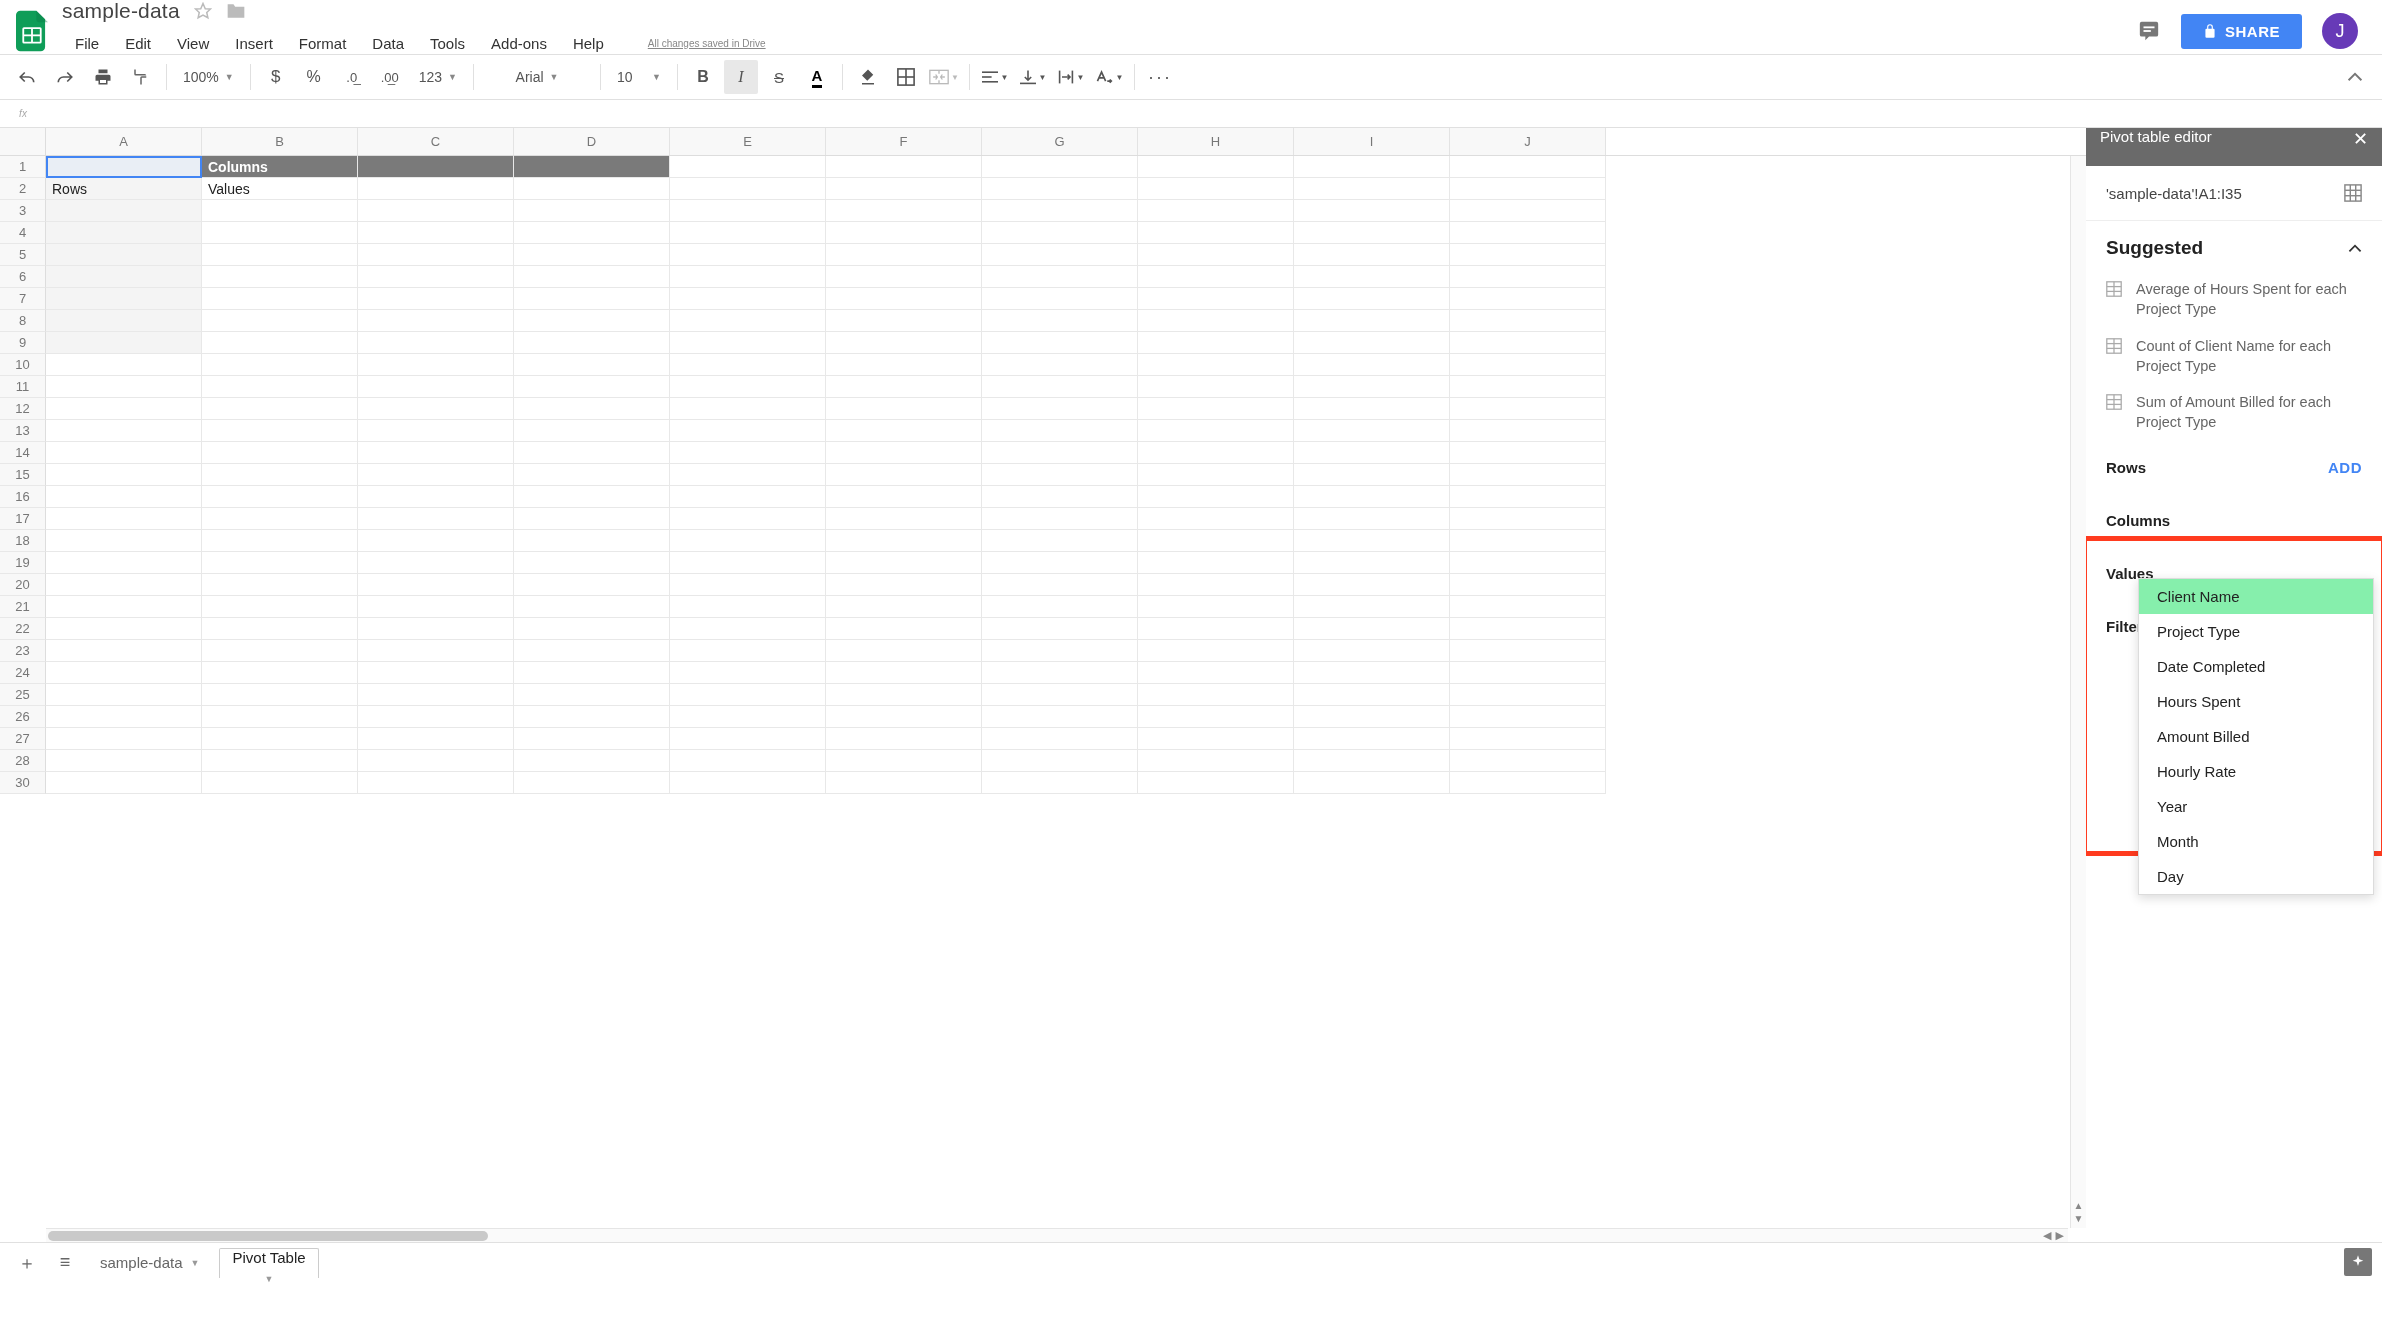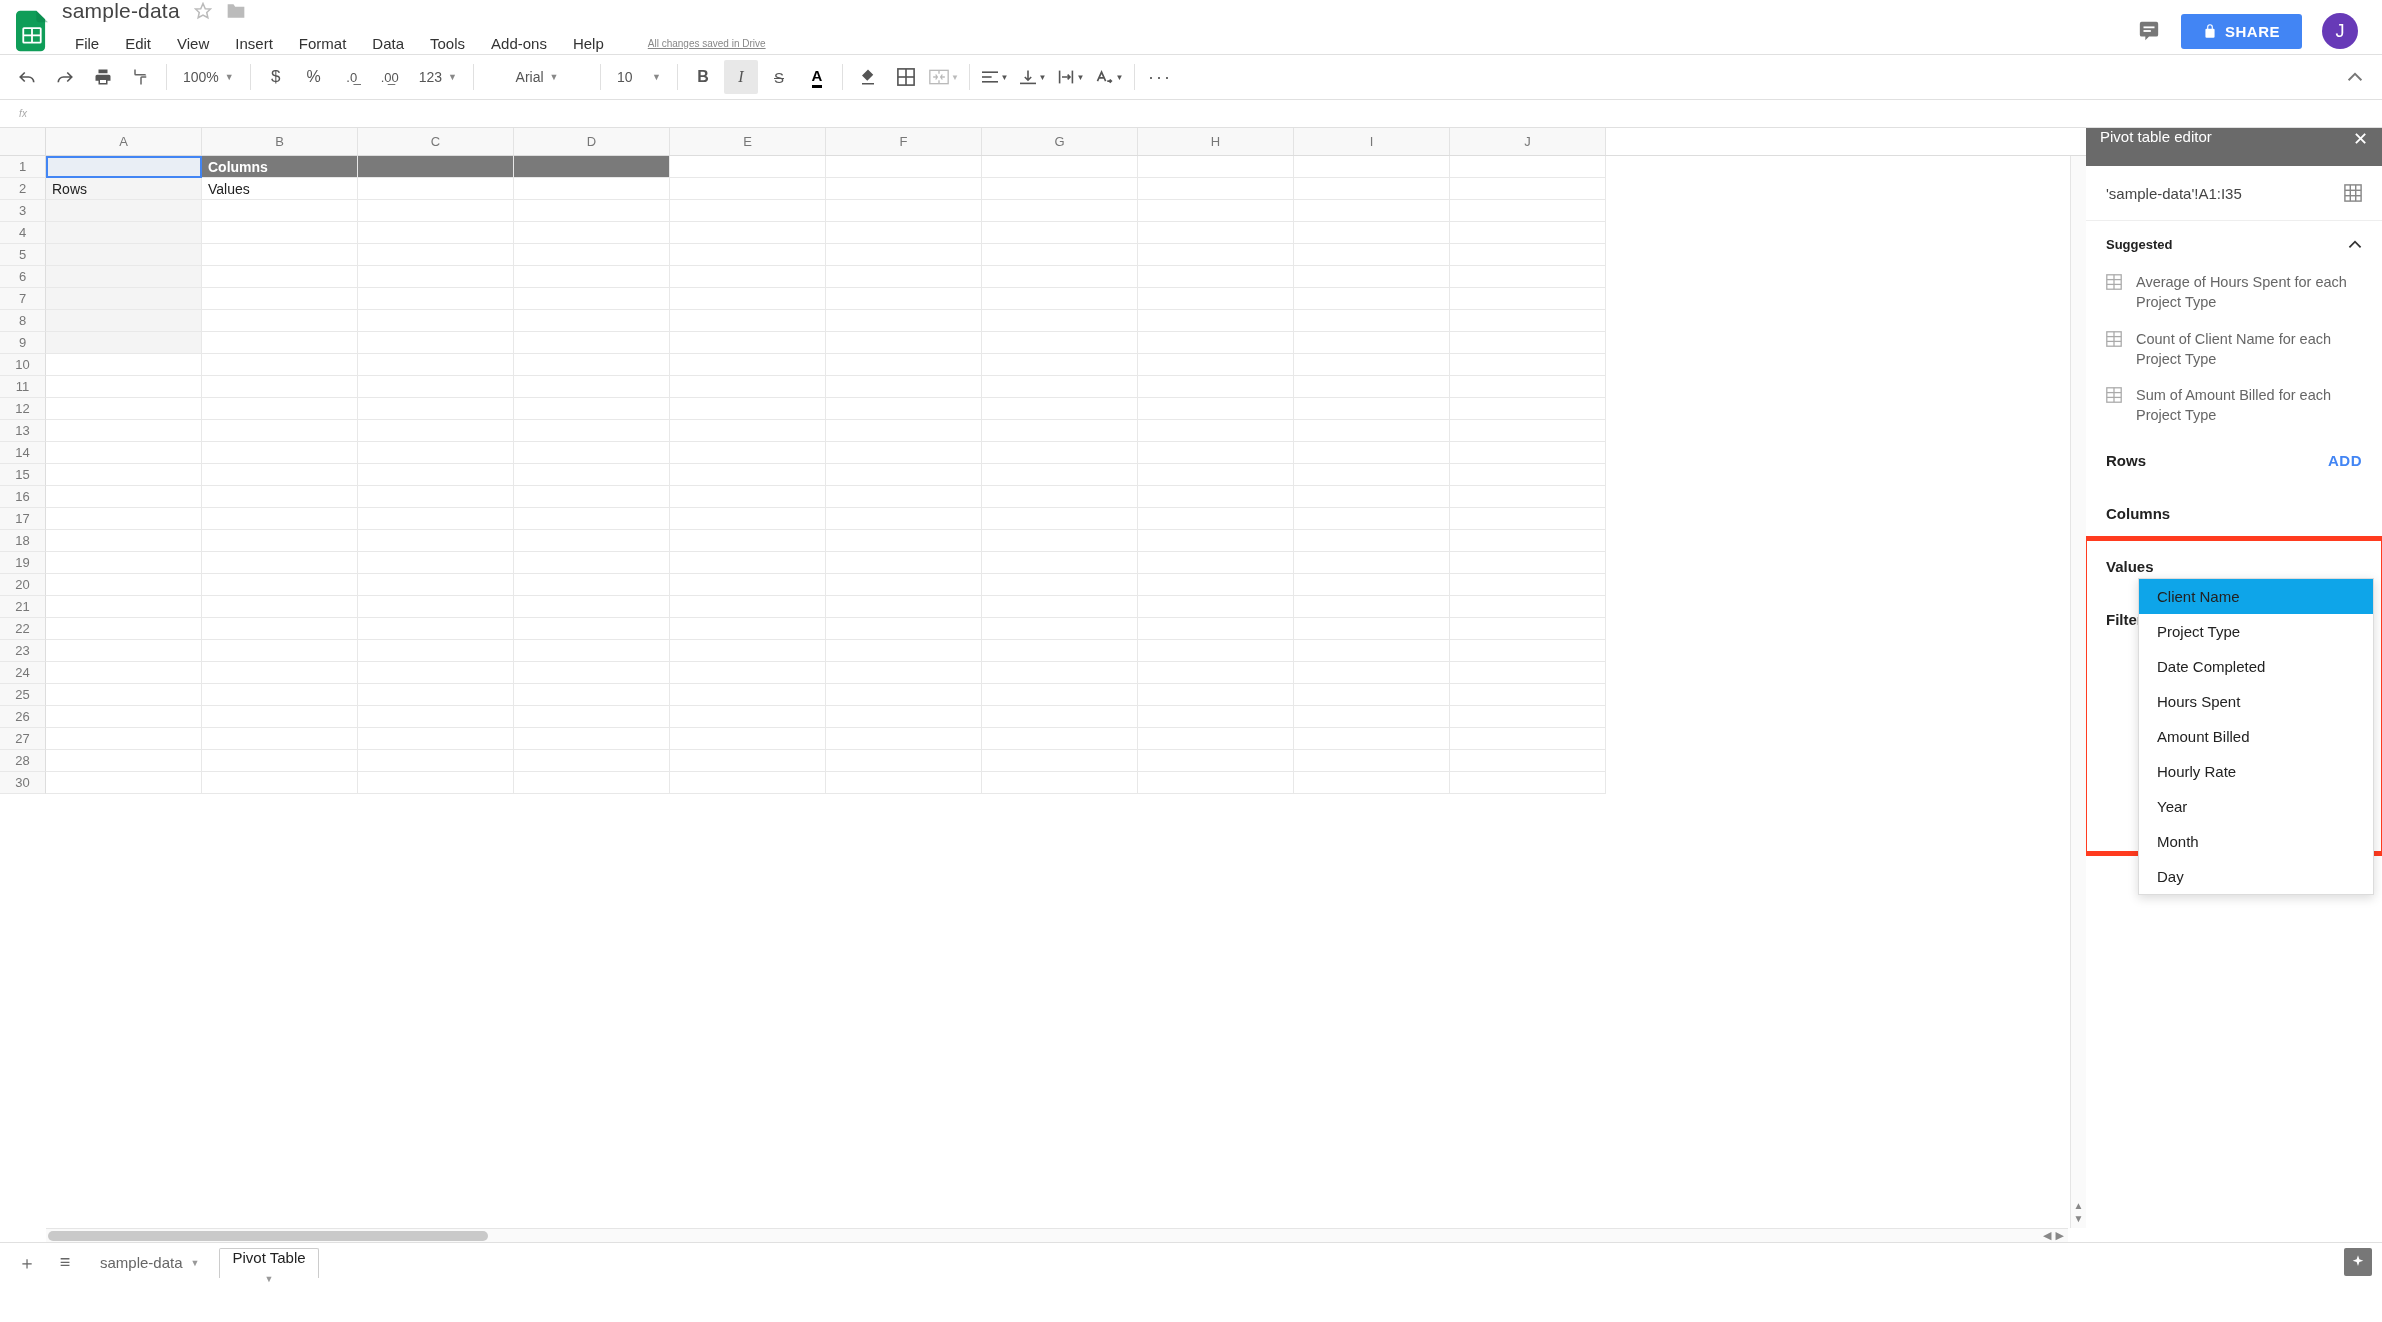--- a/index.html
+++ b/index.html
@@ -51,31 +51,31 @@
   .hscroll .thumb{ height:10px; width:440px; background:#c9c9c9; border-radius:5px; margin-left:2px;}
   .hscroll .arrs{ margin-left:auto; display:flex; gap:4px; padding-right:4px; color:#888; font-size:11px;}
   .vscroll{ position:absolute; top:28px; right:0; bottom:14px; width:16px; background:#fafafa; border-left:1px solid #e5e5e5;}
   .vscroll .arrs{ display:flex; flex-direction:column; align-items:center; gap:2px; position:absolute; bottom:4px; width:100%; color:#888; font-size:10px;}
   
   .sidebar{ width:296px; border-left:0; display:flex; flex-direction:column; background:#fff; position:relative;}
   .side-hdr{ height:38px; background:#6a6a6a; color:#fff; display:flex; align-items:flex-start; padding:0 14px; font-size:15px; justify-content:space-between;}
   .side-body{ flex:1; overflow:auto; position:relative;}
   .range-row{ display:flex; align-items:center; justify-content:space-between; padding:18px 20px; font-size:15px; color:#444; border-bottom:1px solid #eee;}
   .range-row .grid-ic{ color:#888;}
-  .section-title{ font-weight:bold; font-size:13px; padding:16px 20px 12px; display:flex; justify-content:space-between; align-items:center;}
+  .section-title{ font-weight:bold; font-size:19px; padding:16px 20px 12px; display:flex; justify-content:space-between; align-items:center;}
   .sugg-item{ display:flex; gap:12px; padding:8px 20px; color:#666; font-size:14.5px; line-height:1.4; cursor:pointer;}
   .sugg-item .ic{ color:#aaa; flex:0 0 18px; margin-top:2px;}
   .pv-section{ padding:18px 20px; font-weight:bold; font-size:15px; display:flex; justify-content:space-between;}
   .pv-section .add{ color:#4285f4; font-weight:bold; letter-spacing:.5px; cursor:pointer;}
   
   .hilite{ position:absolute; border:5px solid #ff3b1f; left:-4px; right:-4px; top:370px; height:320px; pointer-events:none; border-radius:3px;}
   
   .dropdown{ position:absolute; right:8px; top:412px; width:236px; background:#fff; border:1px solid #dcdcdc; box-shadow:0 3px 10px rgba(0,0,0,.15); z-index:50;}
   .dropdown .opt{ padding:9px 18px; font-size:15px; cursor:pointer;}
-  .dropdown .opt.hover{ background:#0ea5e9;}
+  .dropdown .opt.hover{ background:#86efac;}
   
   .sheetbar{ height:40px; border-top:1px solid #e0e0e0; display:flex; align-items:center; gap:8px; padding:0 12px; position:relative;}
   .sheetbar .plus, .sheetbar .menu{ color:#666; width:30px; display:flex; justify-content:center; cursor:pointer; font-size:18px;}
   .tab{ height:30px; display:flex; align-items:center; padding:0 12px; gap:8px; color:#666; font-size:15px; cursor:pointer;}
   .tab .caret{font-size:9px;color:#999;}
   .tab.active{ background:#fff; border:1px solid #ccc; border-bottom:none; border-radius:2px 2px 0 0; color:#222;flex-direction:column;}
   .explore{ position:absolute; right:10px; bottom:6px; width:28px;height:28px;background:#777;border-radius:2px;display:flex;align-items:center;justify-content:center;color:#fff;}
   svg{display:block;}
   .strike{text-decoration:line-through;}
   .textA{ color:#000; border-bottom:3px solid #000; padding-bottom:1px; font-weight:bold;}

